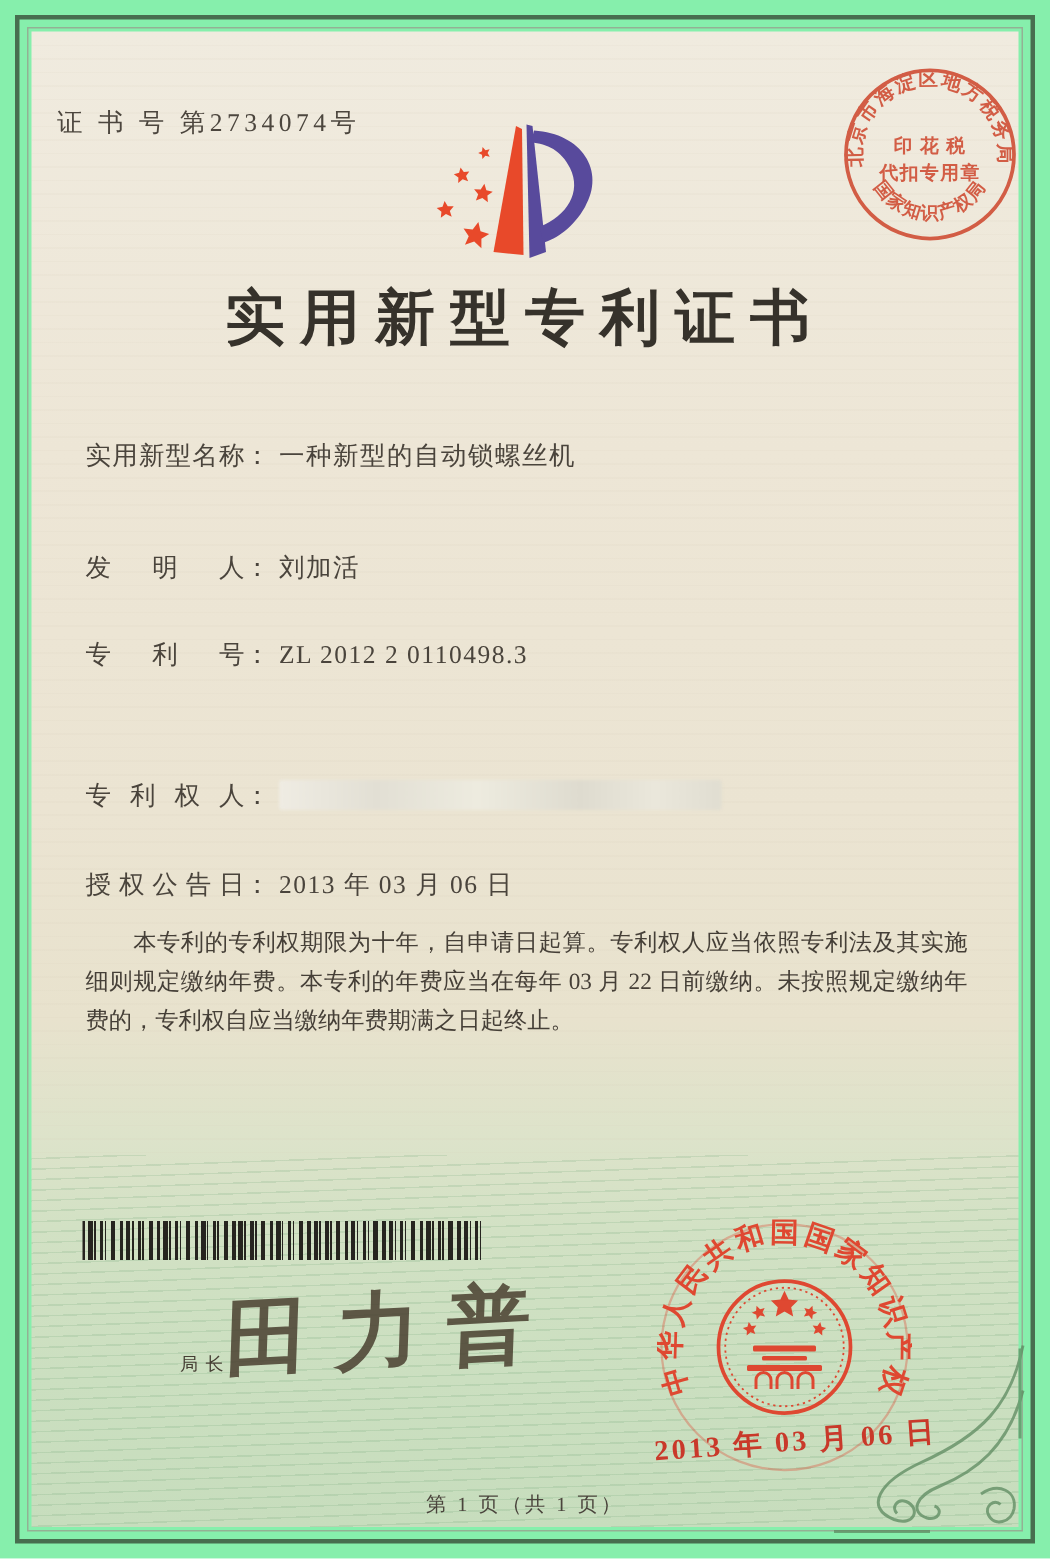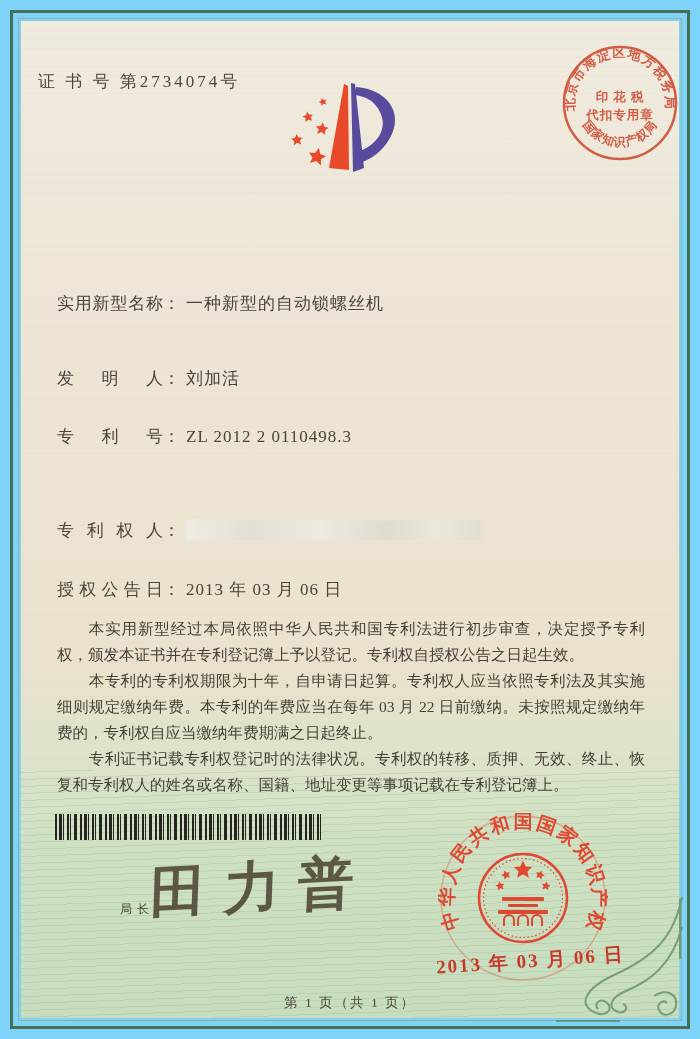--- a/index.html
+++ b/index.html
@@ -1,18 +1,18 @@
 <!DOCTYPE html>
 <html><head>
 <meta charset="utf-8">
 <style>
   html,body{margin:0;padding:0;background:#ffffff;}
   .page{
     position:relative;width:700px;height:1039px;overflow:hidden;
-    background:#7dd3fc;
+    background:#86efac;
     font-family:"Liberation Serif","DejaVu Serif",serif;
     color:#46413a;
   }
   
   .paper{
     position:absolute;inset:21px;
     background:linear-gradient(180deg,
       #f0ebdf 0%, #ede6d6 28%, #ebe4d2 52%, #e8e2cd 66%,
       #dde3ca 74%, #d2e1c4 80%, #cbdfc0 90%, #c7ddbd 100%);
   }
@@ -130,41 +130,40 @@
       <path id="taxTop" d="M13.7,67 A46,46 0 1 1 104.3,67" fill="none"></path>
       <path id="taxBot" d="M21.8,80.5 A43,43 0 0 0 96.2,80.5" fill="none"></path>
     </defs>
     <circle cx="59" cy="59" r="56" fill="none" stroke="#cf4a31" stroke-width="2.5"></circle>
     <text class="tax-ring"><textPath href="#taxTop" xlink:href="#taxTop">北京市海淀区地方税务局</textPath></text>
     <text class="tax-ring-b"><textPath href="#taxBot" xlink:href="#taxBot">国家知识产权局</textPath></text>
     <text class="tax-center" x="59" y="57">印 花 税</text>
     <text class="tax-center" x="59" y="75">代扣专用章</text>
   </svg>
 
+  <div class="title">实用新型专利证书</div>
 
   <div class="field f1">
     <span class="flabel">实用新型名称</span><span class="fcolon">：</span><span class="fvalue">一种新型的自动锁螺丝机</span>
   </div>
   <div class="field f2">
     <span class="flabel">发明人</span><span class="fcolon">：</span><span class="fvalue">刘加活</span>
   </div>
   <div class="field f3">
     <span class="flabel">专利号</span><span class="fcolon">：</span><span class="fvalue">ZL 2012 2 0110498.3</span>
   </div>
   <div class="field f5">
     <span class="flabel">专利权人</span><span class="fcolon">：</span><span class="redacted"></span>
   </div>
   <div class="field f6">
     <span class="flabel">授权公告日</span><span class="fcolon">：</span><span class="fvalue">2013 年 03 月 06 日</span>
   </div>
 
   <div class="body-text">
-    <p>本实用新型经过本局依照中华人民共和国专利法进行初步审查，决定授予专利权，颁发本证书并在专利登记簿上予以登记。专利权自授权公告之日起生效。</p>
     <p>本专利的专利权期限为十年，自申请日起算。专利权人应当依照专利法及其实施细则规定缴纳年费。本专利的年费应当在每年 03 月 22 日前缴纳。未按照规定缴纳年费的，专利权自应当缴纳年费期满之日起终止。</p>
-    <p>专利证书记载专利权登记时的法律状况。专利权的转移、质押、无效、终止、恢复和专利权人的姓名或名称、国籍、地址变更等事项记载在专利登记簿上。</p>
   </div>
 
   <div class="barcode"></div>
 
   <div class="director-label">局长</div>
   <div class="signature">田力普</div>
 
   <svg class="seal" width="170" height="170" viewBox="0 0 170 170" xmlns="http://www.w3.org/2000/svg" xmlns:xlink="http://www.w3.org/1999/xlink">
     <defs>
       <path id="sealArc" d="M21.6,114.6 A70,70 0 1 1 148.4,114.6" fill="none"></path>

